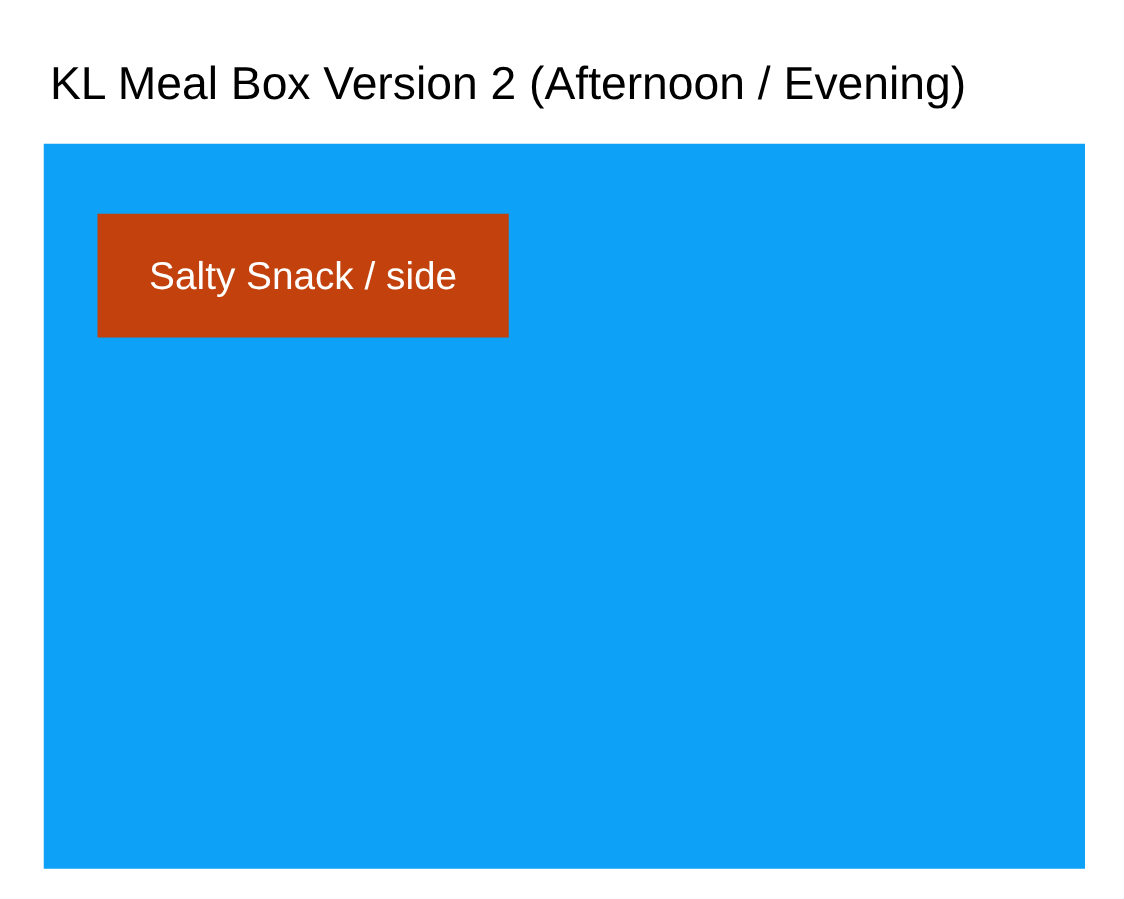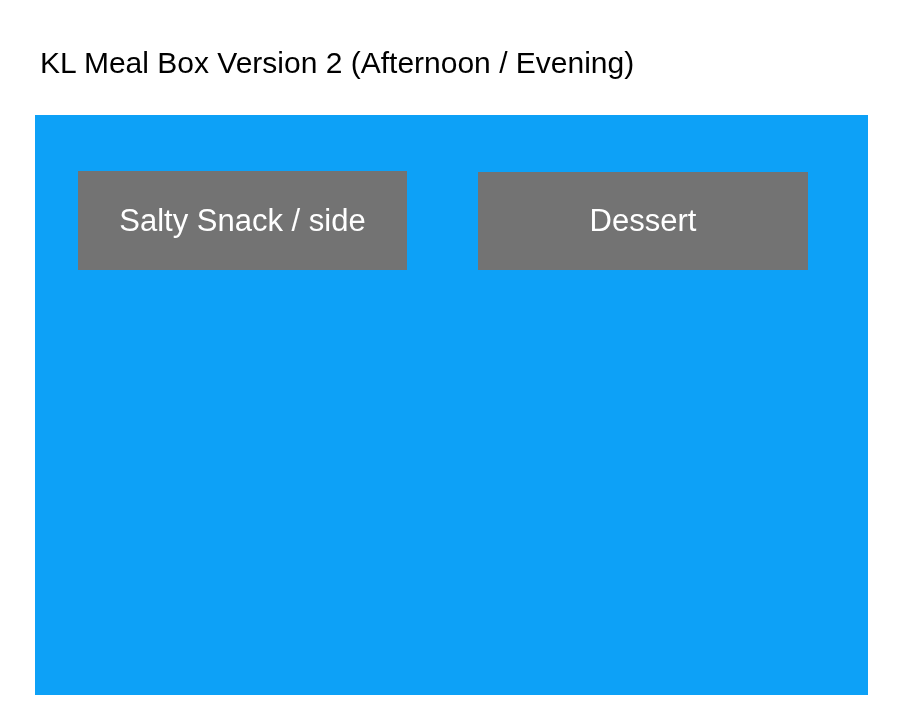--- a/index.html
+++ b/index.html
@@ -12,37 +12,37 @@
     position: relative;
     width: 899px;
     height: 719px;
     background: #FFFFFF;
     overflow: hidden;
   }
   .diagram-title {
     position: absolute;
     left: 40px;
     top: 46px;
-    font-size: 30px;
+    font-size: 37px;
     font-weight: 400;
     color: #000000;
     letter-spacing: 0px;
     white-space: nowrap;
   }
   .meal-box {
     position: absolute;
     left: 35px;
     top: 115px;
     width: 833px;
     height: 580px;
     background: #0DA1F7;
   }
   .compartment {
     position: absolute;
-    background: #737373;
+    background: #c2410c;
     color: #FFFFFF;
     display: flex;
     align-items: center;
     justify-content: center;
     font-size: 31px;
     font-weight: 400;
     text-align: center;
   }
   .compartment.salty {
     left: 43px;   
@@ -72,20 +72,17 @@
 <div class="canvas">
 
   <div class="diagram-title">KL Meal Box Version 2 (Afternoon / Evening)</div>
 
   <div class="meal-box">
 
     <div class="compartment salty">
       <span class="compartment-label">Salty Snack / side</span>
     </div>
 
-    <div class="compartment dessert">
-      <span class="compartment-label">Dessert</span>
-    </div>
 
 
   </div>
 
 </div>
 
 </body></html>

